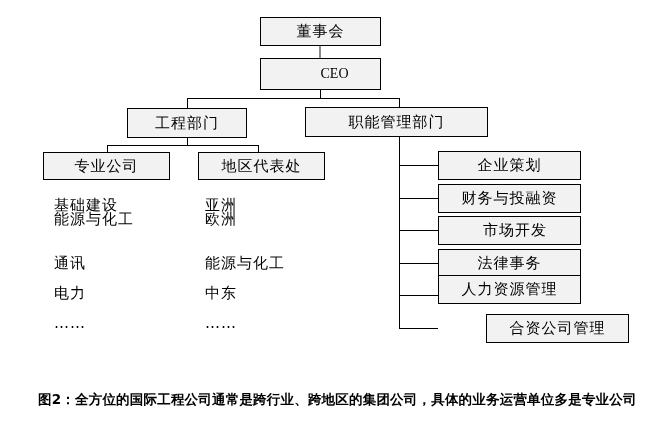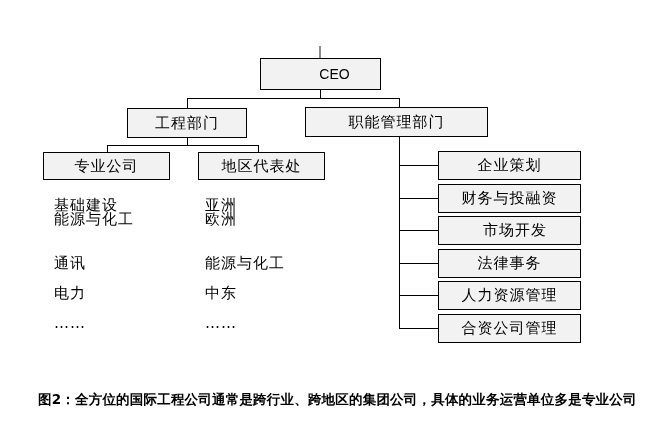--- a/index.html
+++ b/index.html
@@ -7,40 +7,40 @@
     position:relative; width:648px; height:421px; background:#ffffff;
     font-family:"DejaVu Sans","Liberation Sans",sans-serif; color:#000;
     overflow:hidden;
   }
   .node {
     position:absolute; box-sizing:border-box;
     background:#f2f2f2; border:1px solid #000000;
     display:flex; align-items:center; justify-content:center;
     font-size:15px; letter-spacing:1px; white-space:nowrap;
   }
-  .node.ceo { font-family:Liberation Sans, sans-serif; font-size:14px; letter-spacing:0;padding-left:28px; }
+  .node.ceo { font-family:Liberation Serif, serif; font-size:14px; letter-spacing:0;padding-left:28px; }
   .line { position:absolute; background:#000000; }
   .line.gray { background:#8c8c8c; }
   .list-item { position:absolute; font-size:15px; letter-spacing:1px; white-space:nowrap; line-height:18px; }
   .caption {
     position:absolute; left:38px; top:391px;
     font-size:13.5px; font-weight:600; letter-spacing:0.2px; white-space:nowrap;
   }
 
   
   .n-board       { left:260px; top:17px;  width:121px; height:29px; }
   .n-ceo         { left:260px; top:58px;  width:121px; height:32px; }
   .n-engineering { left:127px; top:108px; width:120px; height:30px; }
   .n-functional  { left:305px; top:107px; width:183px; height:30px; }
   .n-specialized { left:43px;  top:152px; width:127px; height:28px; }
   .n-regional    { left:198px; top:152px; width:127px; height:28px; }
 
   .fn { left:438px; width:143px; height:29px; }
   .fn-0 { top:151px; } .fn-1 { top:184px; } .fn-2 { top:216px;padding-left:11px; }
-  .fn-3 { top:249px; } .fn-4 { top:281px; } .fn-5 { top:314px; }
+  .fn-3 { top:249px; } .fn-4 { top:275px; } .fn-5 { top:314px;margin-left:48px; }
 
   
   .c-board-ceo   { left:319px; top:46px;  width:2px;   height:12px; }
   .c-ceo-drop    { left:320px; top:90px;  width:1px;   height:8px;  }
   .c-h1          { left:187px; top:98px;  width:213px; height:1px;  }
   .c-v-left      { left:187px; top:98px;  width:1px;   height:10px; }
   .c-v-right     { left:399px; top:98px;  width:1px;   height:9px;  }
   .c-eng-drop    { left:187px; top:138px; width:1px;   height:7px;  }
   .c-h2          { left:107px; top:145px; width:152px; height:1px;  }
   .c-v-spec      { left:107px; top:145px; width:1px;   height:7px;  }
@@ -71,20 +71,21 @@
   <div class="line c-v-spec"></div>
   <div class="line c-v-reg"></div>
   <div class="line c-func-spine"></div>
   <div class="line stub stub-0"></div>
   <div class="line stub stub-1"></div>
   <div class="line stub stub-2"></div>
   <div class="line stub stub-3"></div>
   <div class="line stub stub-4"></div>
   <div class="line stub stub-5"></div>
 
+  <div class="node n-board">董事会</div>
   <div class="node ceo n-ceo">CEO</div>
   <div class="node n-engineering">工程部门</div>
   <div class="node n-functional">职能管理部门</div>
   <div class="node n-specialized">专业公司</div>
   <div class="node n-regional">地区代表处</div>
 
   <div class="node fn fn-1">财务与投融资</div>
   <div class="node fn fn-0">企业策划</div>
   <div class="node fn fn-2">市场开发</div>
   <div class="node fn fn-3">法律事务</div>

